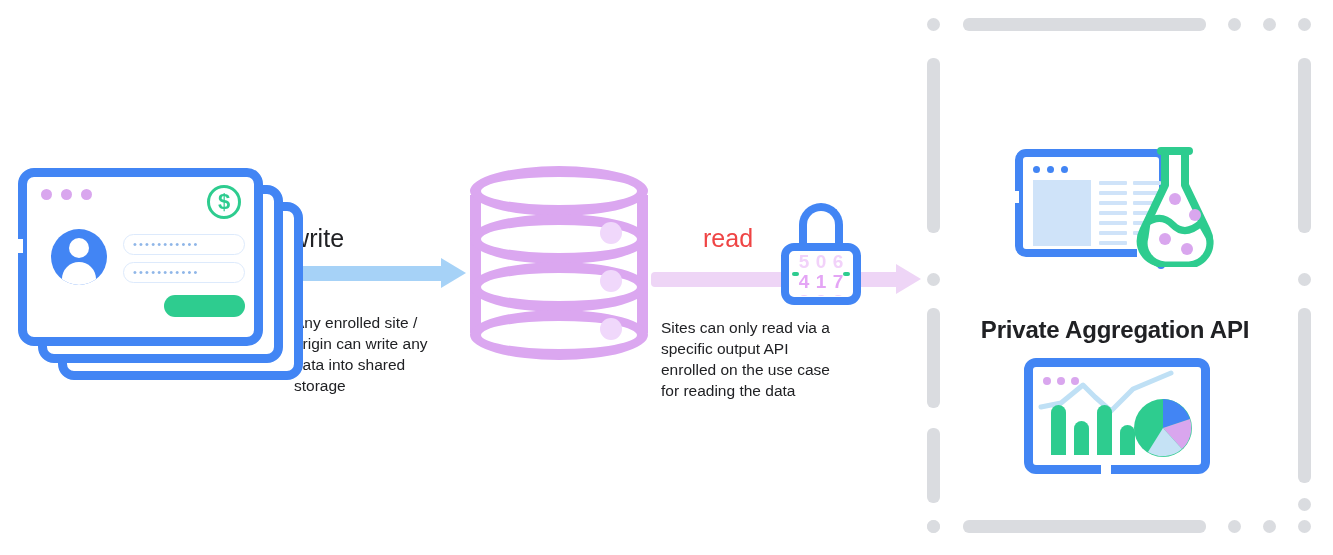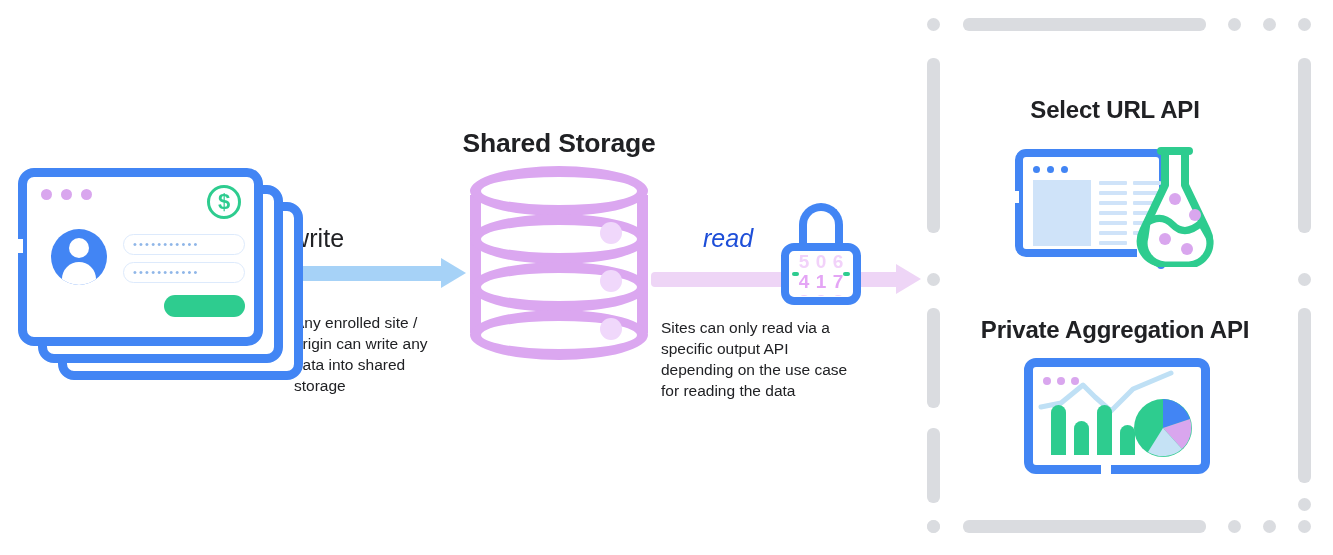--- a/index.html
+++ b/index.html
@@ -112,21 +112,21 @@
   .cyl-ellipse {
     position: absolute; left: 0; width: 178px; height: 50px;
     border: 11px solid #dba7f0; border-radius: 50%;
   }
   .cyl-dot {
     position: absolute; right: 26px;
     width: 22px; height: 22px; border-radius: 50%; background: #f0d8fb;
   }
 
   
-  #read-label { position: absolute; left: 703px; top: 224px; font-size: 25px; color: #1d4ed8; font-style: italic; }
+  #read-label { position: absolute; left: 703px; top: 224px; font-size: 25px; color: #ef4444; }
   #read-bar { position: absolute; left: 651px; top: 272px; width: 250px; height: 15px;
               border-radius: 4px; background: #eed5f6; }
   #read-head { position: absolute; left: 896px; top: 264px; width: 0; height: 0;
                border-top: 15px solid transparent; border-bottom: 15px solid transparent;
                border-left: 25px solid #eed5f6; }
   #read-caption { position: absolute; left: 661px; top: 317px; width: 240px; }
 
   
   #lock { position: absolute; left: 781px; top: 203px; width: 80px; height: 102px; }
   #lock .shackle {
@@ -236,40 +236,39 @@
     <div class="arrow-wrap">
       <div class="arrow-bar" id="write-bar"></div>
       <div class="arrow-head" id="write-head"></div>
     </div>
   </div>
   <div class="caption" id="write-caption">Any enrolled site /
 origin can write any
 data into shared
 storage</div>
 
-  <div id="storage-title">Shared Storage</div>
 
   <div id="cylinder">
     <div class="cyl-side-l"></div>
     <div class="cyl-side-r"></div>
     <div class="cyl-ellipse" style="top:0;"></div>
     <div class="cyl-ellipse" style="top:48px;"></div>
     <div class="cyl-ellipse" style="top:96px;"></div>
     <div class="cyl-ellipse" style="top:144px;"></div>
     <div class="cyl-dot" style="top:56px;"></div>
     <div class="cyl-dot" style="top:104px;"></div>
     <div class="cyl-dot" style="top:152px;"></div>
   </div>
 
   <div id="read-label">read</div>
   <div id="read-bar"></div>
   <div id="read-head"></div>
   <div class="caption" id="read-caption">Sites can only read via a
 specific output API
-depending on the use case
+enrolled on the use case
 for reading the data</div>
 
   <div id="lock">
     <div class="shackle"></div>
     <div class="body">
       <div class="tick left"></div>
       <div class="tick right"></div>
       <div class="dials">
         <div class="dial">
           <span class="edge">5</span>
@@ -308,21 +307,20 @@
     <div class="dash" style="left:379px;top:265px; width:13px; height:13px; border-radius:50%;"></div>
     <div class="dash" style="left:379px;top:300px; width:13px; height:175px;"></div>
     <div class="dash" style="left:379px;top:490px; width:13px; height:13px; border-radius:50%;"></div>
 
     <div class="dash" style="left:8px;  top:512px; width:13px; height:13px; border-radius:50%;"></div>
     <div class="dash" style="left:44px; top:512px; width:243px; height:13px;"></div>
     <div class="dash" style="left:309px;top:512px; width:13px; height:13px; border-radius:50%;"></div>
     <div class="dash" style="left:344px;top:512px; width:13px; height:13px; border-radius:50%;"></div>
     <div class="dash" style="left:379px;top:512px; width:13px; height:13px; border-radius:50%;"></div>
 
-    <div class="api-title" id="select-url-title">Select URL API</div>
 
     <div id="select-url-art">
       <div id="sua-window">
         <span class="sua-dot" style="left:10px;"></span>
         <span class="sua-dot" style="left:24px;"></span>
         <span class="sua-dot" style="left:38px;"></span>
         <span class="sua-block"></span>
         <span class="sua-line" style="left:76px; top:24px;  width:28px;"></span>
         <span class="sua-line" style="left:110px;top:24px;  width:28px;"></span>
         <span class="sua-line" style="left:76px; top:34px;  width:28px;"></span>

